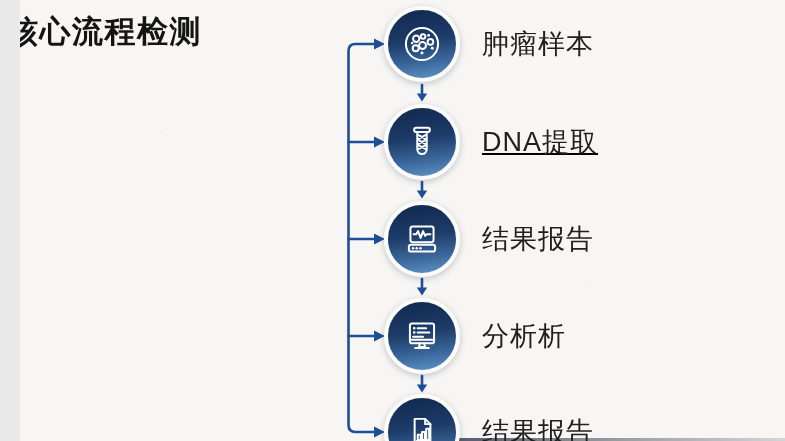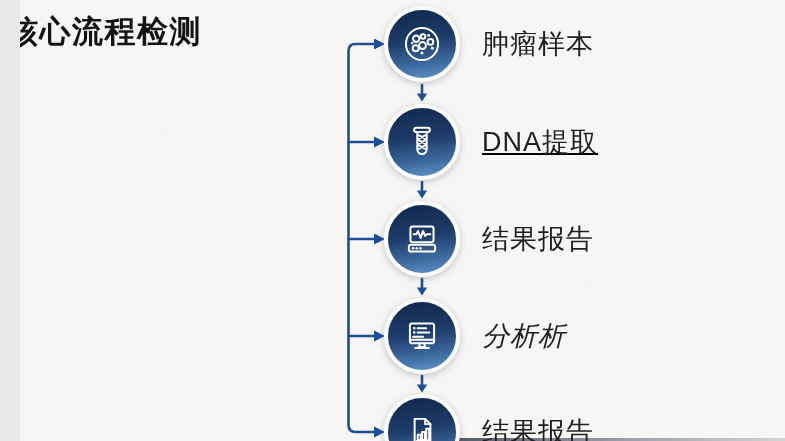--- a/index.html
+++ b/index.html
@@ -135,21 +135,21 @@
         <g fill="#ffffff" stroke="none">
           <circle cx="11.5" cy="28.7" r="1.2"></circle>
           <circle cx="15" cy="28.7" r="1.2"></circle>
           <circle cx="18.5" cy="28.7" r="1.2"></circle>
         </g>
       </svg>
     </div>
     <div class="label">结果报告</div>
   </div>
 
-  <div class="step" style="top:302px;height:68px;font-style:italic;">
+  <div class="step" style="top:302px;height:68px;">
     <div class="circle">
       <svg width="42" height="42" viewBox="0 0 40 40" stroke="#ffffff" stroke-width="1.9" fill="none" stroke-linecap="round" stroke-linejoin="round">
         <rect x="8.5" y="8" width="23" height="19" rx="2"></rect>
         <path d="M8.5 23.5 H31.5"></path>
         <g fill="#ffffff" stroke="none">
           <rect x="11.5" y="11.5" width="2.2" height="2.2"></rect>
           <rect x="11.5" y="15.5" width="2.2" height="2.2"></rect>
         </g>
         <path d="M15.8 12.6 H24"></path>
         <path d="M15.8 16.6 H27"></path>

